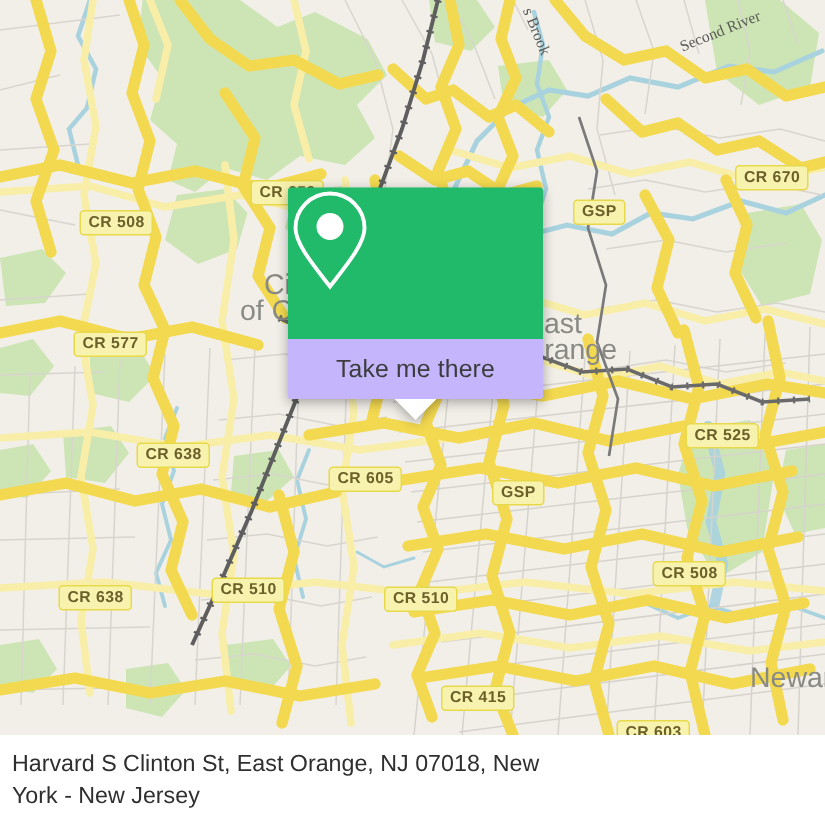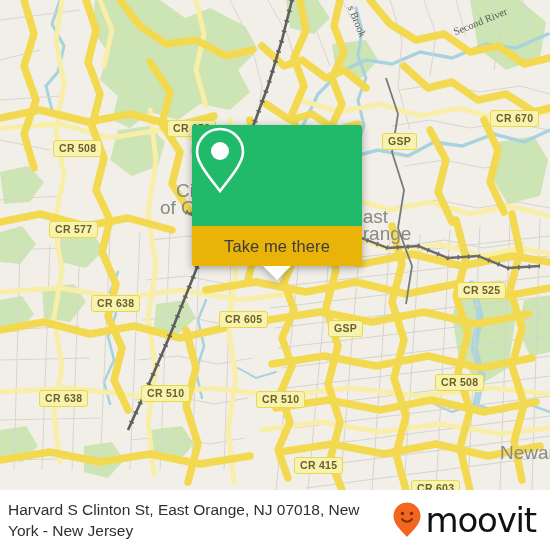--- a/index.html
+++ b/index.html
@@ -49,21 +49,21 @@
   #popup{
     position:absolute;left:192px;top:125px;width:170px;
     filter:drop-shadow(0 2px 4px rgba(0,0,0,.33));
   }
   #popup-head{
     height:101px;background:#21b96a;
     border-radius:2px 2px 0 0;
     display:flex;align-items:center;justify-content:center;
   }
   #popup-foot{
-    height:40px;background:#eab308;border-radius:0 0 2px 2px;
+    height:40px;background:#c4b5fd;border-radius:0 0 2px 2px;
     display:flex;align-items:center;justify-content:center;
   }
   #popup-foot span{
     color:#3c3c3c;font-size:16.5px;letter-spacing:.1px;
   }
   #popup-tail{
     position:absolute;left:50%;top:141px;margin-left:-14px;
     width:0;height:0;border-left:14px solid transparent;
     border-right:14px solid transparent;border-top:14px solid #fff;
   }
@@ -277,23 +277,14 @@
       <div id="popup-foot">
         <span>Take me there</span>
       </div>
       <div id="popup-tail"></div>
     </div>
 
   </div>
 
   <div id="footer">
     <div id="footer-text">Harvard S Clinton St, East Orange, NJ 07018, New York - New Jersey</div>
-    <div id="brand">
-      <svg width="30" height="38" viewBox="0 0 30 38">
-        <path d="M15 1.5 C7.5 1.5 1.5 7.5 1.5 15 C1.5 23 9 29.5 15 36 C21 29.5 28.5 23 28.5 15 C28.5 7.5 22.5 1.5 15 1.5 Z" fill="#f2661f"></path>
-        <circle cx="10.5" cy="12.5" r="1.7" fill="#7a2e06"></circle>
-        <circle cx="19.5" cy="12.5" r="1.7" fill="#7a2e06"></circle>
-        <path d="M10 18 C12 21.5 18 21.5 20 18" fill="none" stroke="#7a2e06" stroke-width="1.9" stroke-linecap="round"></path>
-      </svg>
-      <span id="brand-word">moovit</span>
-    </div>
   </div>
 </div>
 
 </body></html>

